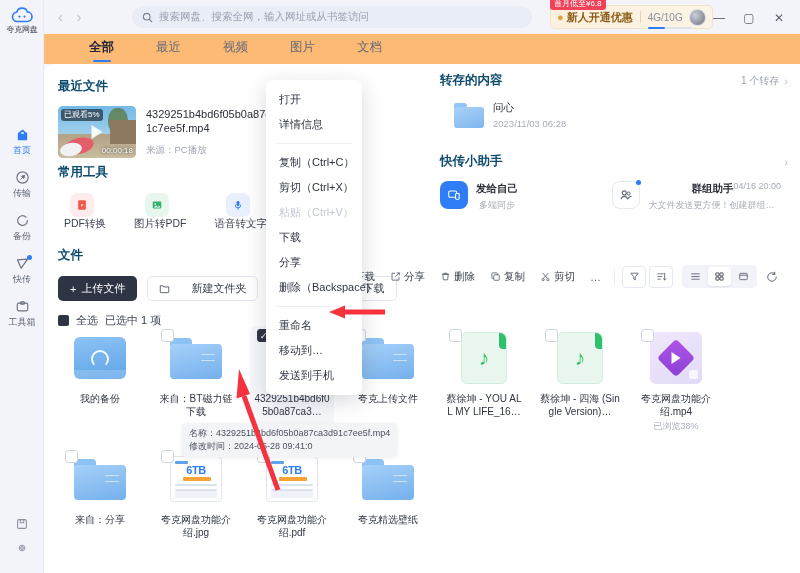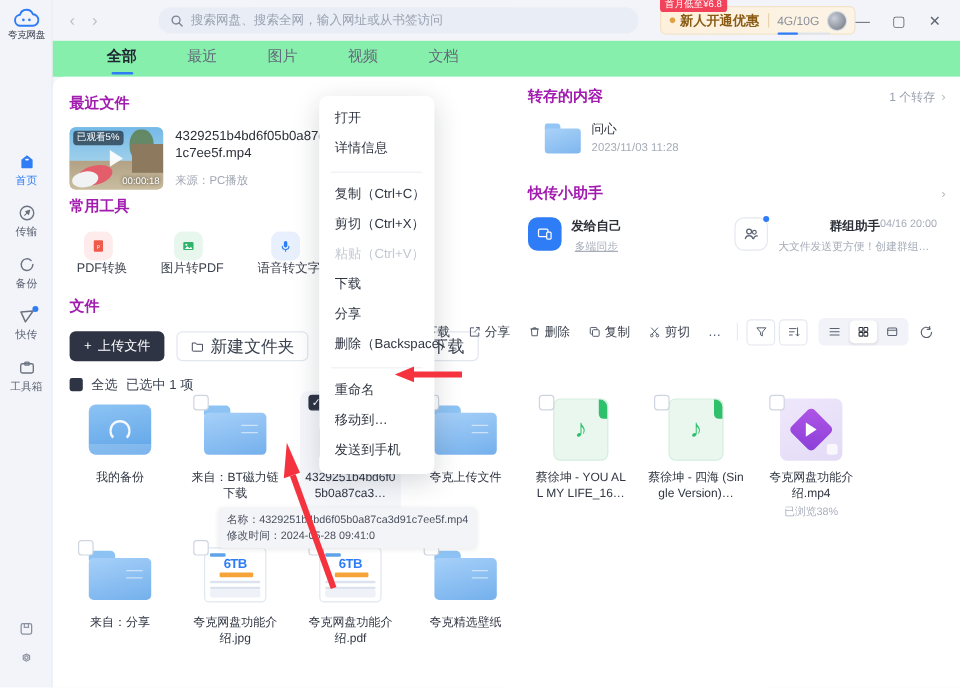--- a/index.html
+++ b/index.html
@@ -58,30 +58,30 @@
   .promo .qbar i { display:block; width:17px; height:2.5px; background:#2f7df6; border-radius:2px; }
   .avatar {
     width:17px; height:17px; border-radius:50%; margin-left:6px;
     background:radial-gradient(circle at 35% 35%, #c9cfd8, #6d727d); border:1px solid #d8dce4;
   }
   .winbtns { position:absolute; right:6px; top:8px; display:flex; gap:0; }
   .wb { width:30px; height:20px; display:flex; align-items:center; justify-content:center;
         font-size:12px; color:#5f6573; cursor:pointer; }
 
   
-  .tabs { position:absolute; left:44px; top:34px; right:0; height:30px; background:#86efac; display:flex; padding-left:24px; }
+  .tabs { position:absolute; left:44px; top:34px; right:0; height:30px; background:#fdba74; display:flex; padding-left:24px; }
   .tab { padding:0 21px; height:30px; line-height:26px; font-size:12.5px; color:#636a7a; cursor:pointer; position:relative; }
   .tab.active { color:#1f2430; font-weight:bold; }
   .tab.active::after { content:""; position:absolute; left:50%; transform:translateX(-50%); bottom:2px; width:18px; height:2.5px; background:#2f7df6; border-radius:2px; }
 
   
   .content { position:absolute; left:44px; top:64px; right:0; bottom:0; background:#fff;
              border-top-left-radius:10px; overflow:hidden; }
 
-  .sec-title { font-size:12.5px; font-weight:bold; color:#a21caf; }
+  .sec-title { font-size:12.5px; font-weight:bold; color:#0c4a6e; }
 
   
   .recent { position:absolute; left:14px; top:14px; width:330px; }
   .recent-card { margin-top:11px; display:flex; }
   .thumb { width:78px; height:52px; border-radius:5px; position:relative; overflow:hidden;
            background:linear-gradient(180deg,#6fb3e0 0%,#86bfdc 38%,#9c8d6f 58%,#b9a788 100%); }
   .thumb .sky { position:absolute; left:0; top:0; right:0; height:56%;
                 background:linear-gradient(180deg,#74b9e8,#9fd0ea); }
   .thumb .ground { position:absolute; left:0; bottom:0; right:0; height:46%;
                    background:linear-gradient(180deg,#b2a184,#c9bda0); }
@@ -136,21 +136,21 @@
            text-overflow:ellipsis; max-width:128px; }
   .h-time { position:absolute; right:4px; top:0; font-size:9px; color:#a6acb8; }
   .bdot { position:absolute; width:5px; height:5px; border-radius:50%; background:#2f7df6; left:24px; top:-1px; }
 
   
   .files { position:absolute; left:14px; top:183px; right:8px; }
   .btnrow { margin-top:12px; display:flex; gap:10px; align-items:center; }
   .btn-primary { height:25px; padding:0 12px; background:#2f3445; color:#fff; border-radius:5px;
                  font-size:11px; display:flex; align-items:center; gap:5px; cursor:pointer; }
   .btn-ghost { height:25px; padding:0 11px; background:#fff; border:1px solid #e2e6ee; border-radius:5px;
-               font-size:14px; color:#39404e; display:flex; align-items:center; gap:5px; cursor:pointer; }
+               font-size:11px; color:#39404e; display:flex; align-items:center; gap:21px; cursor:pointer; }
   .selrow { margin-top:12px; display:flex; align-items:center; gap:7px; font-size:11px; color:#3a4150; }
   .cbx { width:11px; height:11px; border-radius:2px; background:#2f3445; display:inline-block; }
 
   .tbar { position:absolute; right:8px; top:18px; display:flex; align-items:center; gap:3px; }
   .tb { height:23px; padding:0 6px; display:flex; align-items:center; gap:3px; font-size:10.5px;
         color:#3d4450; border-radius:4px; cursor:pointer; }
   .tb .g { font-size:11px; color:#555c6b; }
   .tbsep { width:1px; height:15px; background:#e8ebf2; margin:0 4px; }
   .tbbox { width:24px; height:22px; border:1px solid #e4e8f0; border-radius:4px; display:flex;
            align-items:center; justify-content:center; font-size:11px; color:#555c6b; cursor:pointer; }
@@ -349,22 +349,22 @@
     <div class="winbtns">
       <div class="wb">—</div>
       <div class="wb">▢</div>
       <div class="wb">✕</div>
     </div>
   </div>
 
   <div class="tabs">
     <div class="tab active">全部</div>
     <div class="tab">最近</div>
+    <div class="tab">视频</div>
     <div class="tab">图片</div>
-    <div class="tab">视频</div>
     <div class="tab">文档</div>
   </div>
 
   <div class="content">
 
     <div class="recent">
       <div class="sec-title">最近文件</div>
       <div class="recent-card">
         <div class="thumb">
           <div class="sky"></div>
@@ -435,40 +435,40 @@
           <span class="rc-chev">›</span>
         </div>
       </div>
       <div class="xfer-item">
         <div class="folder-ic">
             <div class="tabf"></div>
             <div class="body"></div>
           </div>
         <div class="xfer-meta">
           <div class="xfer-name">问心</div>
-          <div class="xfer-date">2023/11/03 11:28</div>
+          <div class="xfer-date">2023/11/03 06:28</div>
         </div>
       </div>
 
       <div class="helper">
         <div class="rc-head">
           <div class="sec-title">快传小助手</div>
           <span class="rc-chev">›</span>
         </div>
         <div class="helper-list">
           <div class="helper-item">
             <span class="hic blue">
               <svg width="14" height="14" viewBox="0 0 16 16">
                   <rect x="2" y="3.4" width="9" height="7.2" rx="1.2" fill="none" stroke="#fff" stroke-width="1.2"></rect>
                   <rect x="9.8" y="6.2" width="4.2" height="6.6" rx="1" fill="#2f7df6" stroke="#fff" stroke-width="1.2"></rect>
                 </svg>
             </span>
             <span class="h-meta">
               <span class="h-name">发给自己</span>
-              <span class="h-sub" style="display:block;text-decoration:underline;">多端同步</span>
+              <span class="h-sub" style="display:block;">多端同步</span>
             </span>
           </div>
           <div class="helper-item">
             <span class="bdot"></span>
             <span class="hic white">
               <svg width="14" height="14" viewBox="0 0 16 16">
                   <circle cx="6" cy="5.6" r="2.3" fill="none" stroke="#5b6272" stroke-width="1.2"></circle>
                   <circle cx="11" cy="6.4" r="1.8" fill="none" stroke="#5b6272" stroke-width="1.1"></circle>
                   <path d="M2.4 12.4a3.7 3.7 0 0 1 7.2 0M10.4 12.4a3 3 0 0 1 3.4-2.6" fill="none" stroke="#5b6272" stroke-width="1.2" stroke-linecap="round"></path>
                 </svg>

